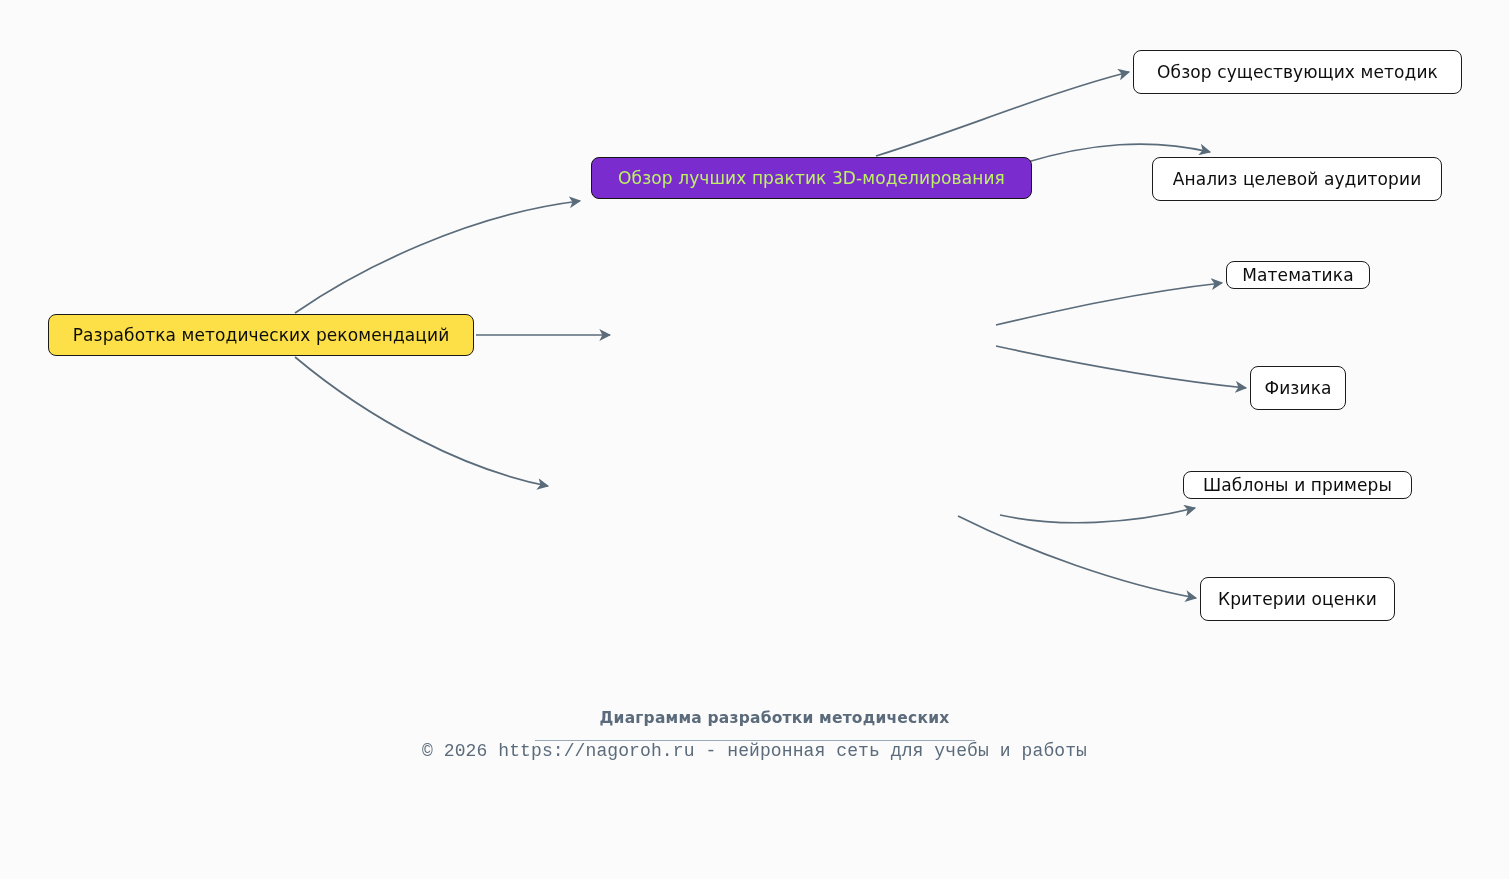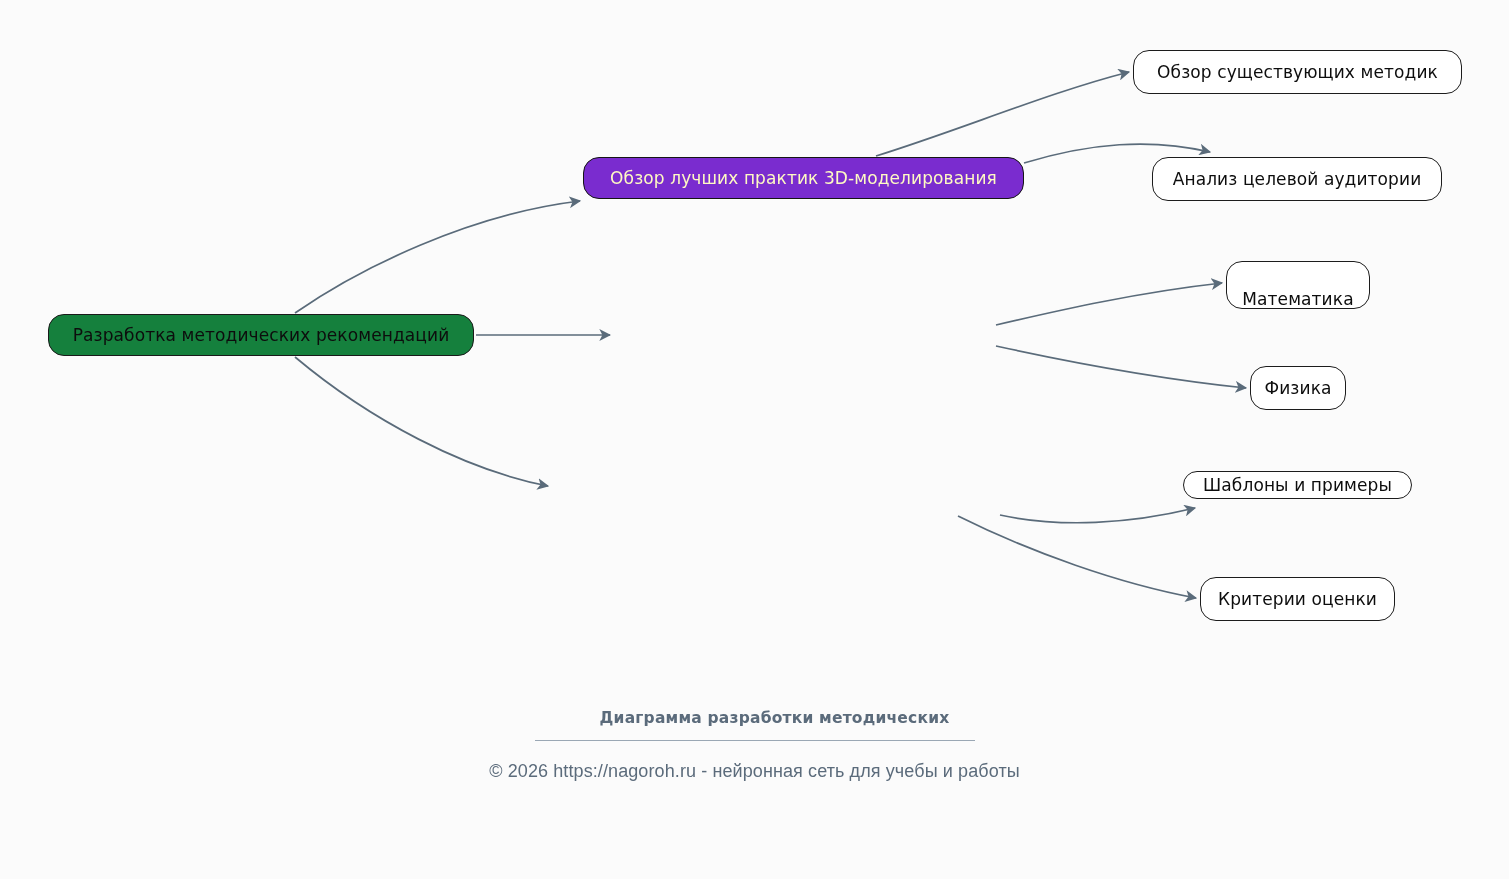--- a/index.html
+++ b/index.html
@@ -25,37 +25,38 @@
     width: 1509px;
     height: 879px;
     pointer-events: none;
   }
   .node {
     position: absolute;
     box-sizing: border-box;
     display: flex;
     align-items: center;
     justify-content: center;
-    border-radius: 16px;
+    border-radius: 8px;
     white-space: nowrap;
     font-family: "DejaVu Sans", sans-serif;
     font-size: 17px;
     line-height: 1;
     letter-spacing: 0.1px;
     color: #111111;
   }
   .node-root {
-    background: #15803d;
+    background: #fde047;
     border: 1.6px solid #1a1a1a;
     color: #0d0d0d;
   }
   .node-branch {
     background: #7a2ccf;
     border: 1.6px solid #151515;
-    color: #fef9c3;
+    color: #bef264;
+    margin-left: 8px;
   }
   .node-leaf {
     background: #ffffff;
     border: 1.6px solid #1c1c1c;
     color: #0d0d0d;
   }
   .footer {
     position: absolute;
     left: 0;
     width: 1509px;
@@ -70,22 +71,21 @@
     letter-spacing: 0.2px;
     padding-left: 40px;
   }
   .footer-rule {
     width: 440px;
     height: 1px;
     margin: 12px auto 0 auto;
     background: #9aa7b4;
   }
   .footer-copy {
-    margin-top: 20px;
-    font-family: Liberation Sans, sans-serif;
+    font-family: Liberation Mono, monospace;
     font-size: 18px;
     color: #5b6b7b;
     letter-spacing: 0.1px;
   }
 </style>
 </head>
 <body>
 
 <div id="canvas">
 
@@ -123,21 +123,21 @@
 
 
   <div class="node node-leaf" style="left:1133px; top:50px; width:329px; height:44px;">
     <span>Обзор существующих методик</span>
   </div>
 
   <div class="node node-leaf" style="left:1152px; top:157px; width:290px; height:44px;">
     <span>Анализ целевой аудитории</span>
   </div>
 
-  <div class="node node-leaf" style="left:1226px; top:261px; width:144px; height:48px;align-items:flex-end;">
+  <div class="node node-leaf" style="left:1226px; top:261px; width:144px; height:28px;">
     <span>Математика</span>
   </div>
 
   <div class="node node-leaf" style="left:1250px; top:366px; width:96px; height:44px;">
     <span>Физика</span>
   </div>
 
   <div class="node node-leaf" style="left:1183px; top:471px; width:229px; height:28px;">
     <span>Шаблоны и примеры</span>
   </div>

